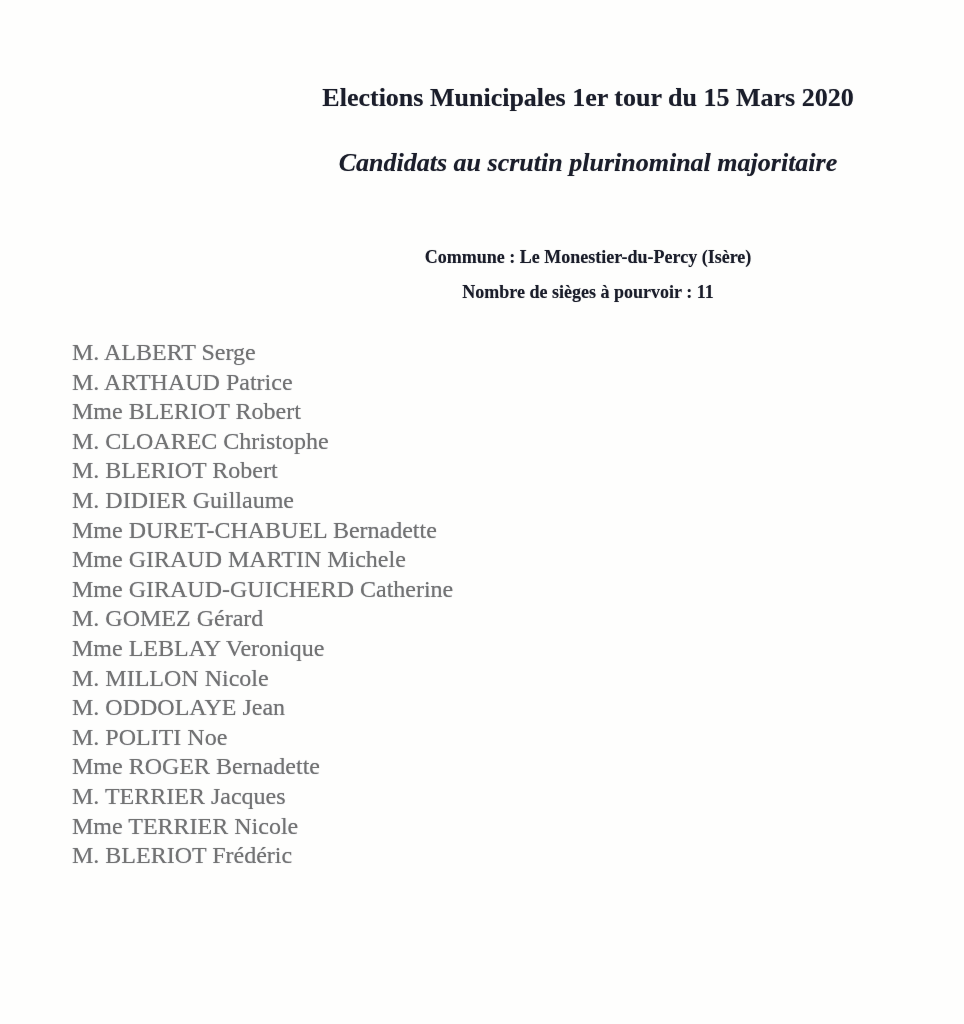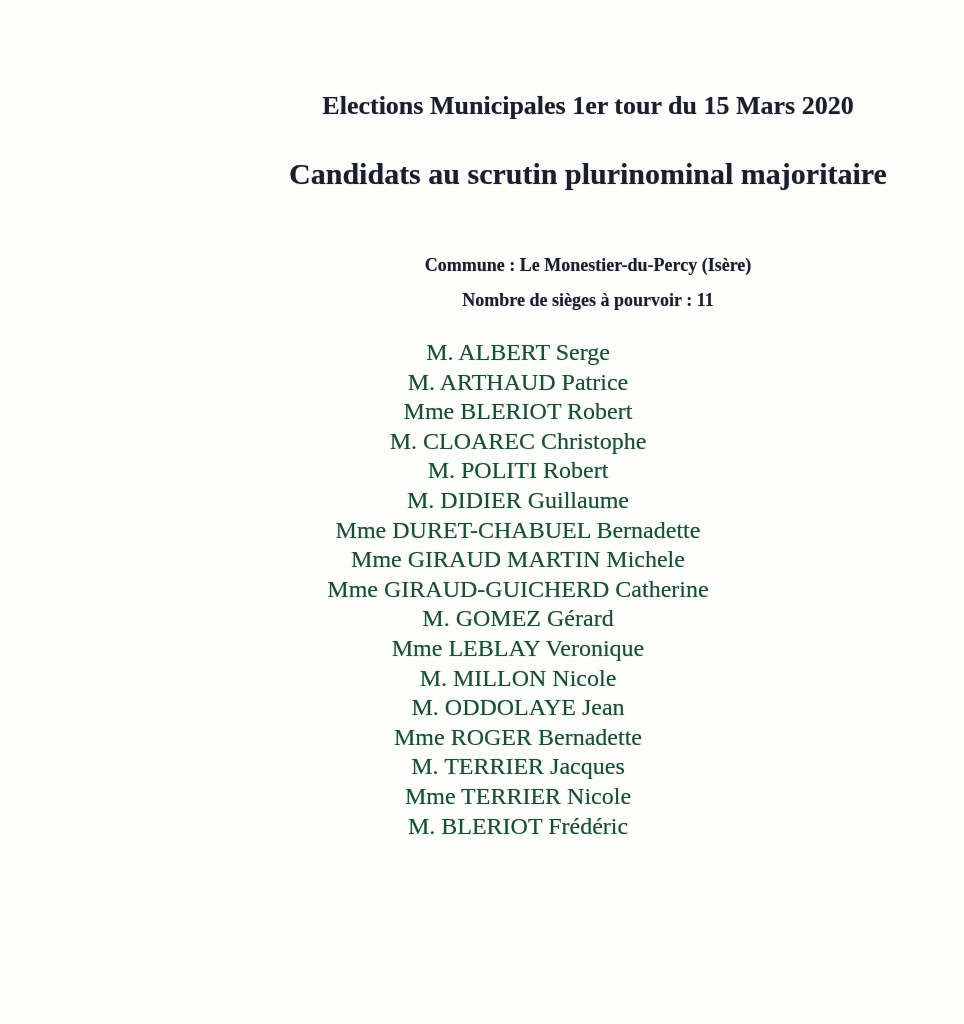--- a/index.html
+++ b/index.html
@@ -17,50 +17,50 @@
   }
   
   .centered {
     position: absolute;
     left: 212px;
     right: 0;
     text-align: center;
     font-weight: bold;
     color: #1b1e2b;
     text-shadow: 0 0 1px rgba(27, 30, 43, 0.45);
-    margin: 12px;
+    margin: 4px;
   }
   .title {
     top: 78px;
     font-size: 26px;
     line-height: 1.25;
   }
   .subtitle {
     top: 143px;
-    font-size: 30px;
+    font-size: 26px;
     line-height: 1.25;
+    font-style: italic;
   }
   .commune-block {
     top: 236px;
     font-size: 18px;
     line-height: 35px;
   }
   .candidates {
     position: absolute;
     top: 338px;
     left: 72px;
     right: 0;
     margin: 0;
     padding: 0;
     list-style: none;
     font-size: 24px;
     line-height: 29.6px;
-    color: #14532d;
+    color: #737373;
     text-shadow: 0 0 1px rgba(43, 54, 80, 0.45);
-    text-align: center;
   }
 </style>
 </head>
 <body>
 
 <div class="page">
 
   <h1 class="centered title">Elections Municipales 1er tour du 15 Mars 2020</h1>
 
   <h2 class="centered subtitle">Candidats au scrutin plurinominal majoritaire</h2>
@@ -68,28 +68,29 @@
   <div class="centered commune-block">
     <div>Commune : Le Monestier-du-Percy (Isère)</div>
     <div>Nombre de sièges à pourvoir : 11</div>
   </div>
 
   <ul class="candidates" id="candidate-list">
       <li>M. ALBERT Serge</li>
       <li>M. ARTHAUD Patrice</li>
       <li>Mme BLERIOT Robert</li>
       <li>M. CLOAREC Christophe</li>
-      <li>M. POLITI Robert</li>
+      <li>M. BLERIOT Robert</li>
       <li>M. DIDIER Guillaume</li>
       <li>Mme DURET-CHABUEL Bernadette</li>
       <li>Mme GIRAUD MARTIN Michele</li>
       <li>Mme GIRAUD-GUICHERD Catherine</li>
       <li>M. GOMEZ Gérard</li>
       <li>Mme LEBLAY Veronique</li>
       <li>M. MILLON Nicole</li>
       <li>M. ODDOLAYE Jean</li>
+      <li>M. POLITI Noe</li>
       <li>Mme ROGER Bernadette</li>
       <li>M. TERRIER Jacques</li>
       <li>Mme TERRIER Nicole</li>
       <li>M. BLERIOT Frédéric</li>
     </ul>
 
 </div>
 
 </body></html>

